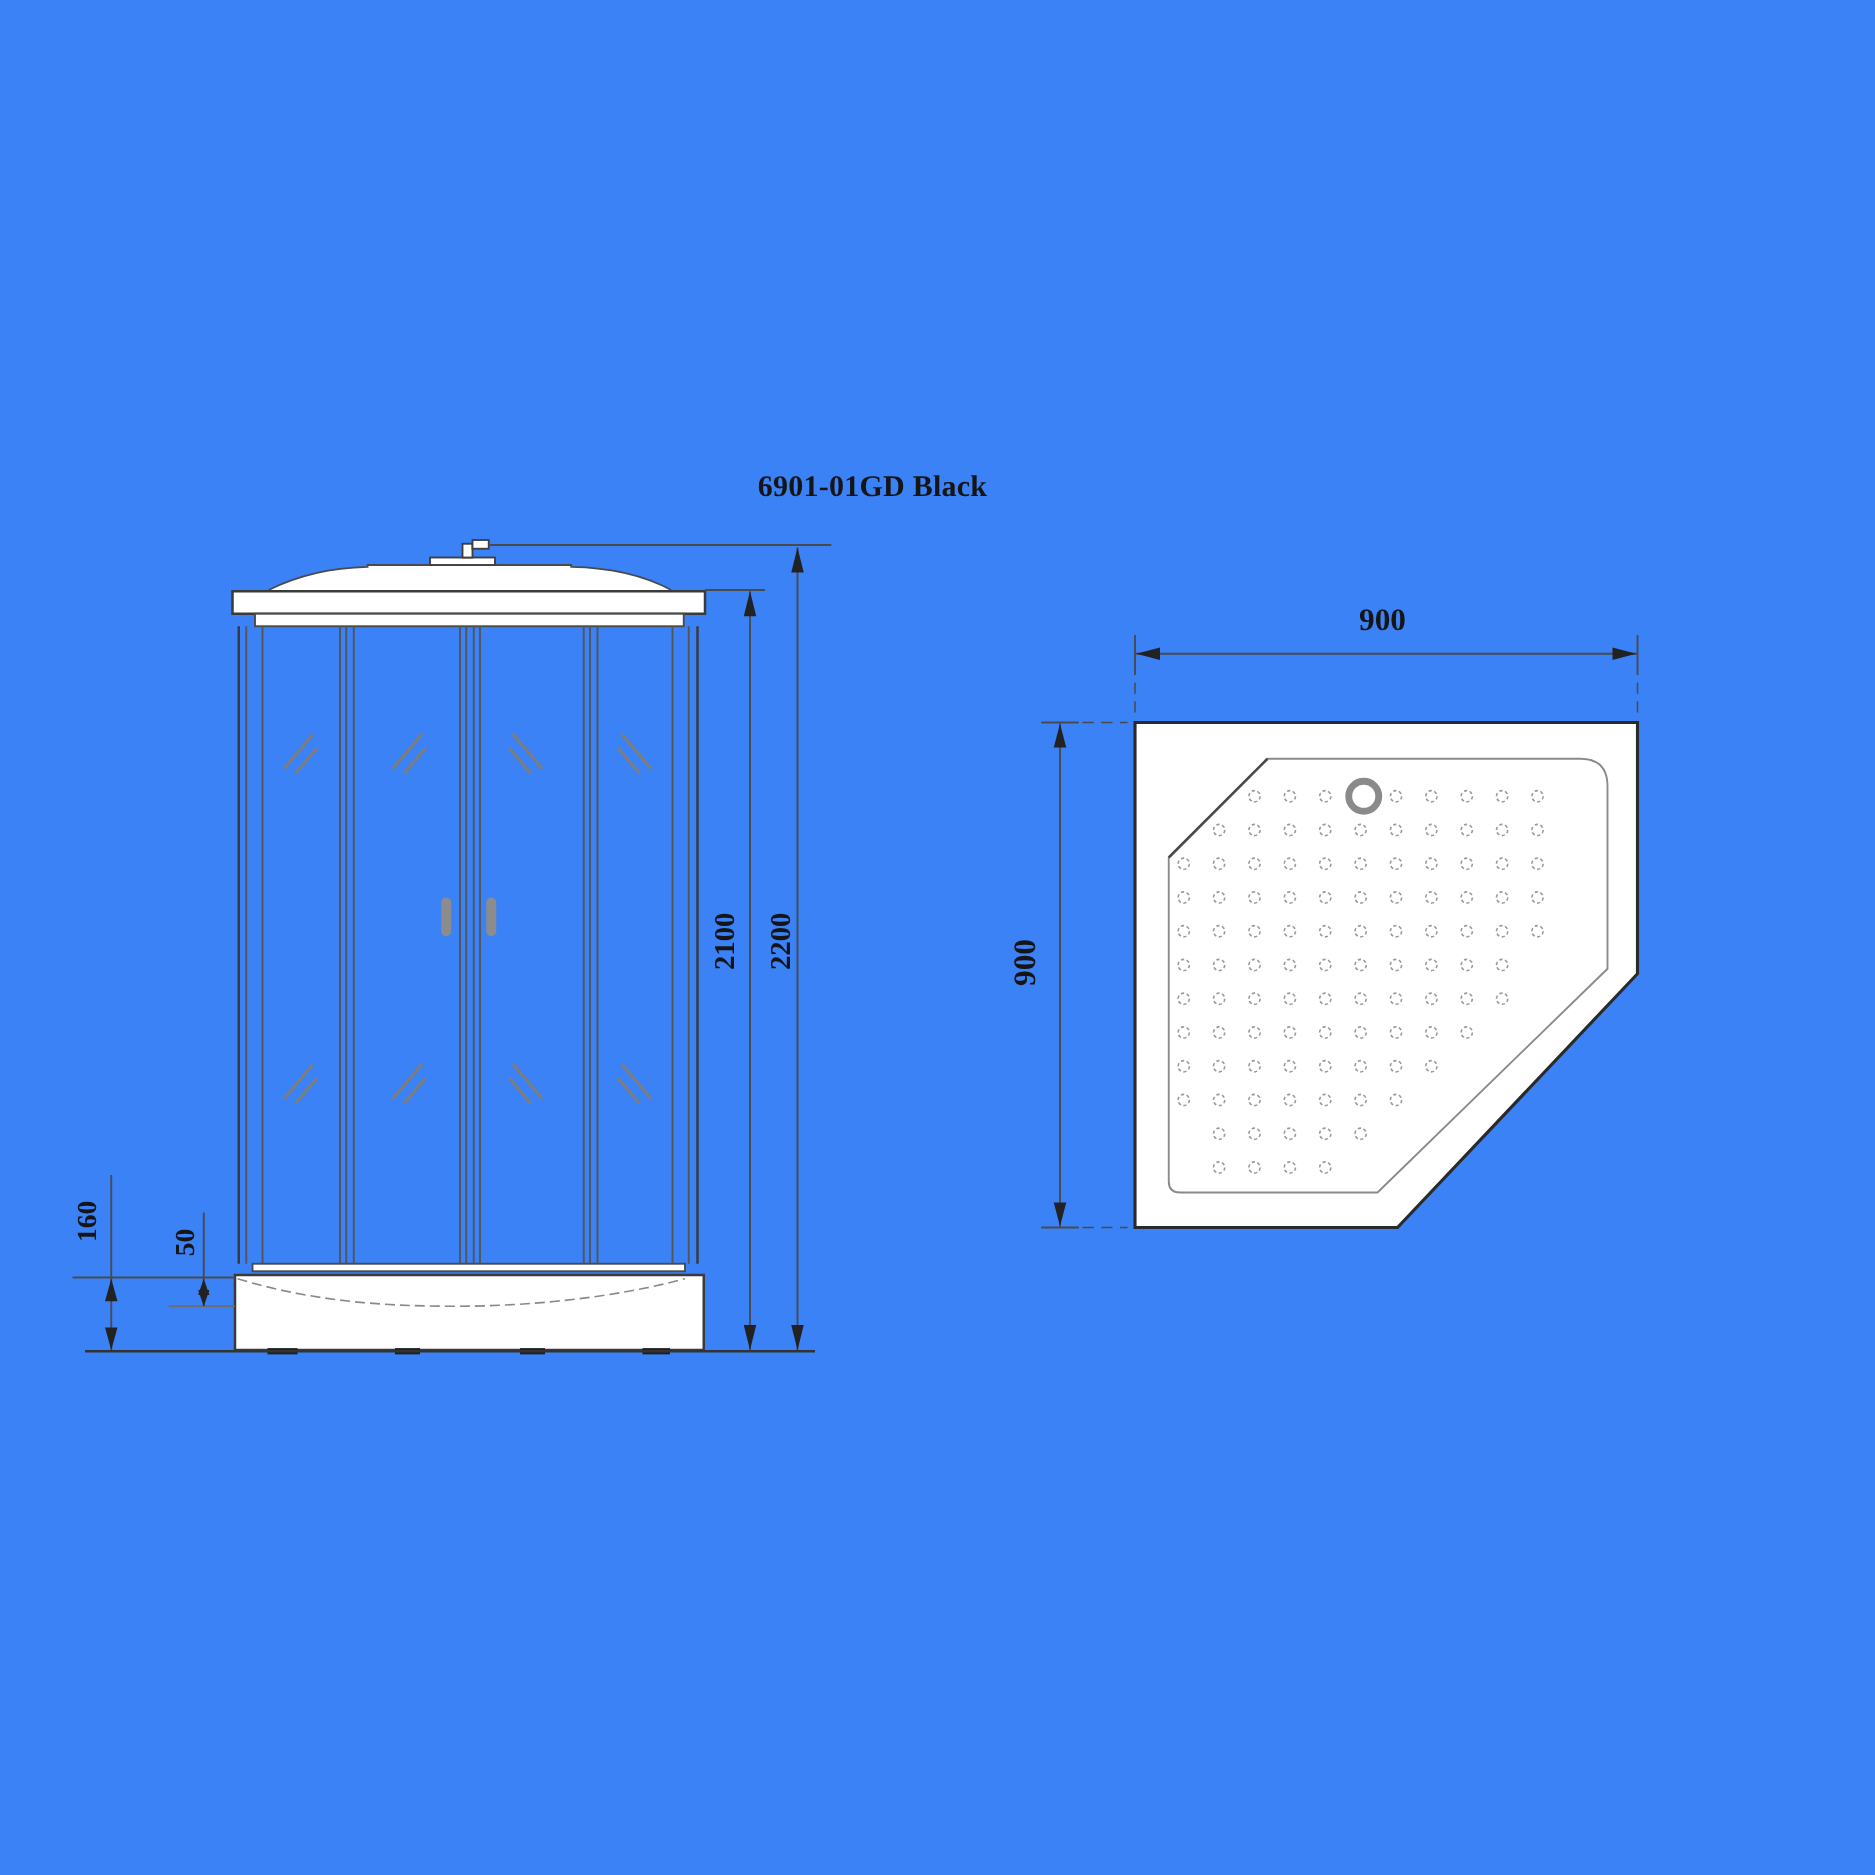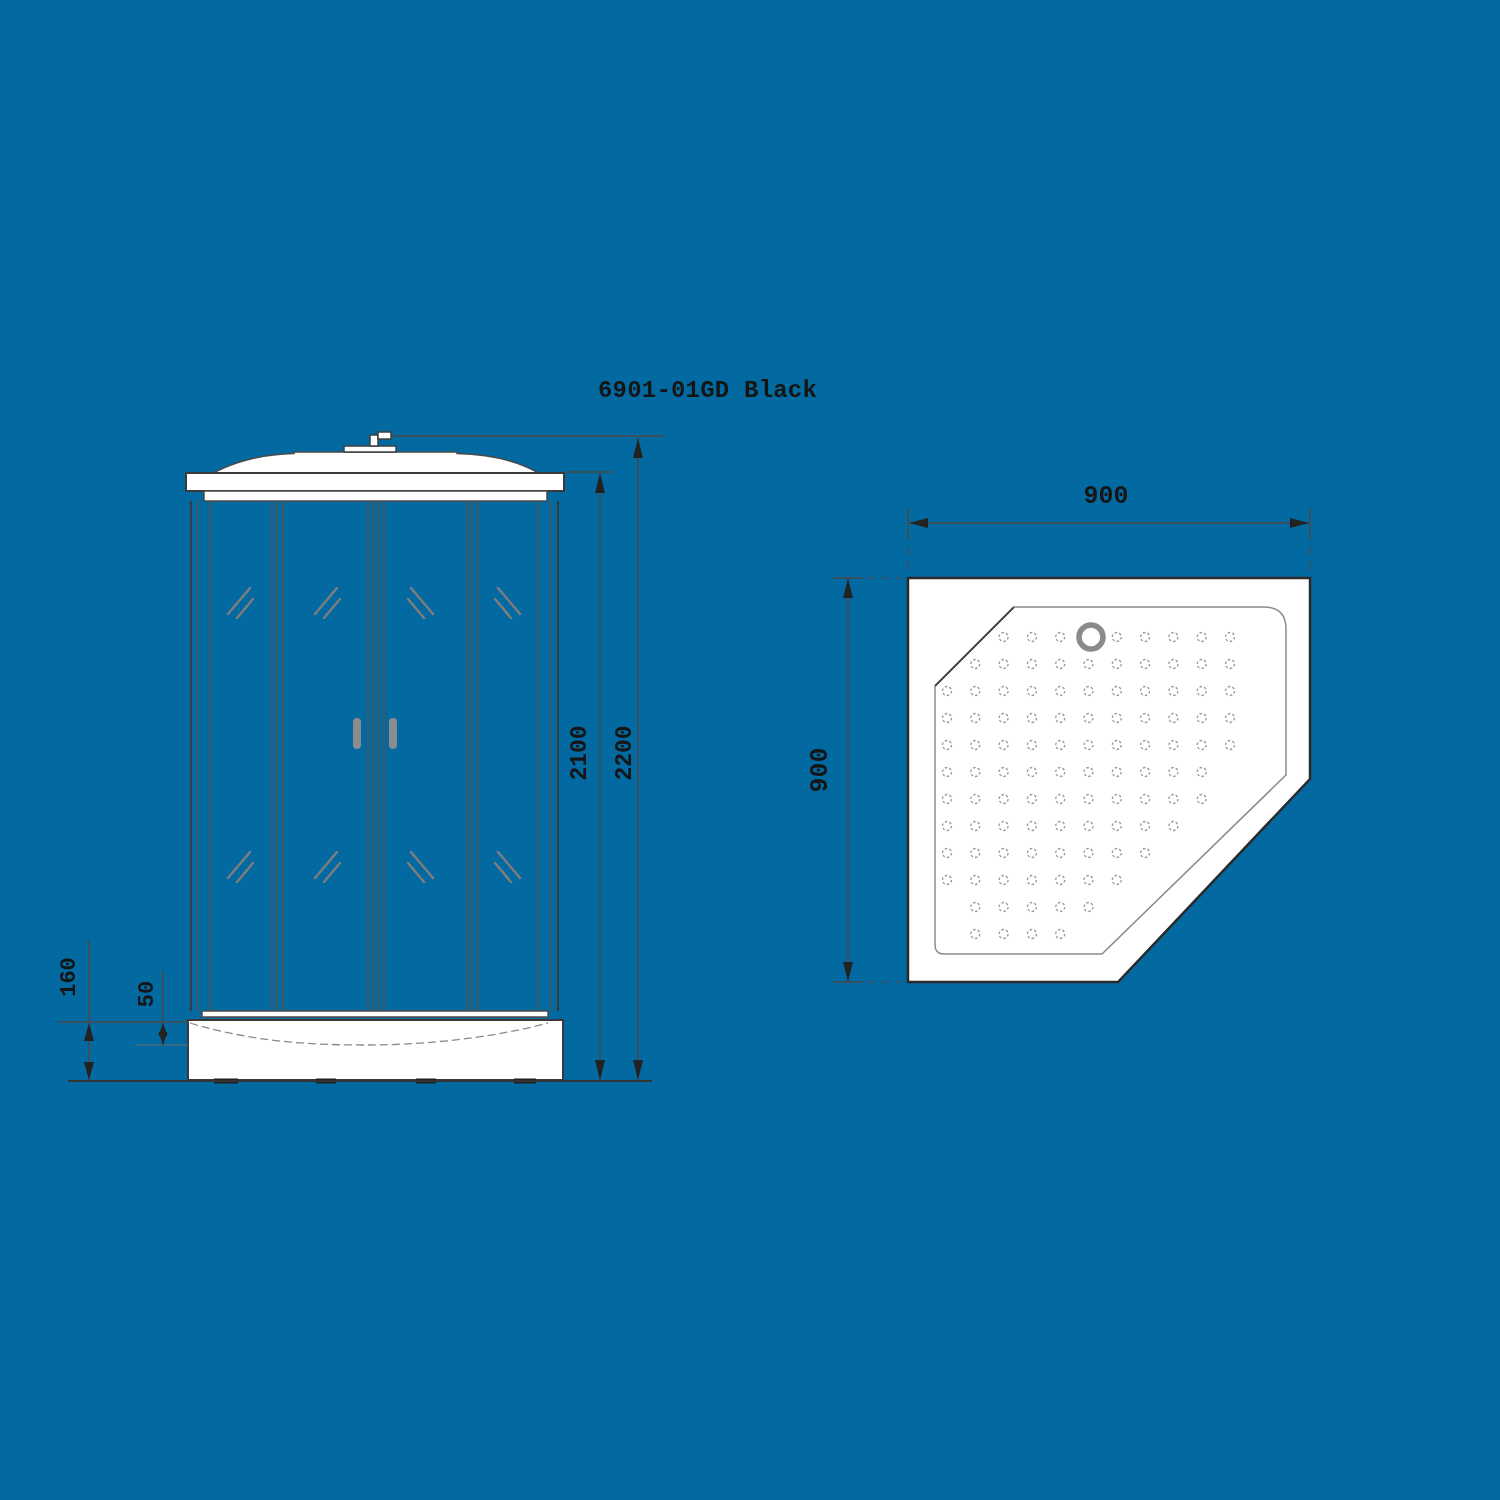--- a/index.html
+++ b/index.html
@@ -1,18 +1,18 @@
 <!DOCTYPE html>
 <html><head>
 <meta charset="utf-8">
 <style>
   html,body{margin:0;padding:0;background:#ffffff;}
   .canvas{
-    position:relative;width:1500px;height:1500px;background:#0369a1;overflow:hidden;
-    font-family:Liberation Mono, monospace;
+    position:relative;width:1500px;height:1500px;background:#3b82f6;overflow:hidden;
+    font-family:Liberation Serif, serif;
   }
   .canvas svg{position:absolute;left:0;top:0;}
   .label{
     position:absolute;color:#151515;font-weight:bold;text-align:center;
     line-height:1.05;white-space:nowrap;
   }
   .title{font-size:24px;letter-spacing:0.2px;}
   .dim{font-size:23px;}
   .dim-sm{font-size:22px;}
   .dim-lg{font-size:25px;}

